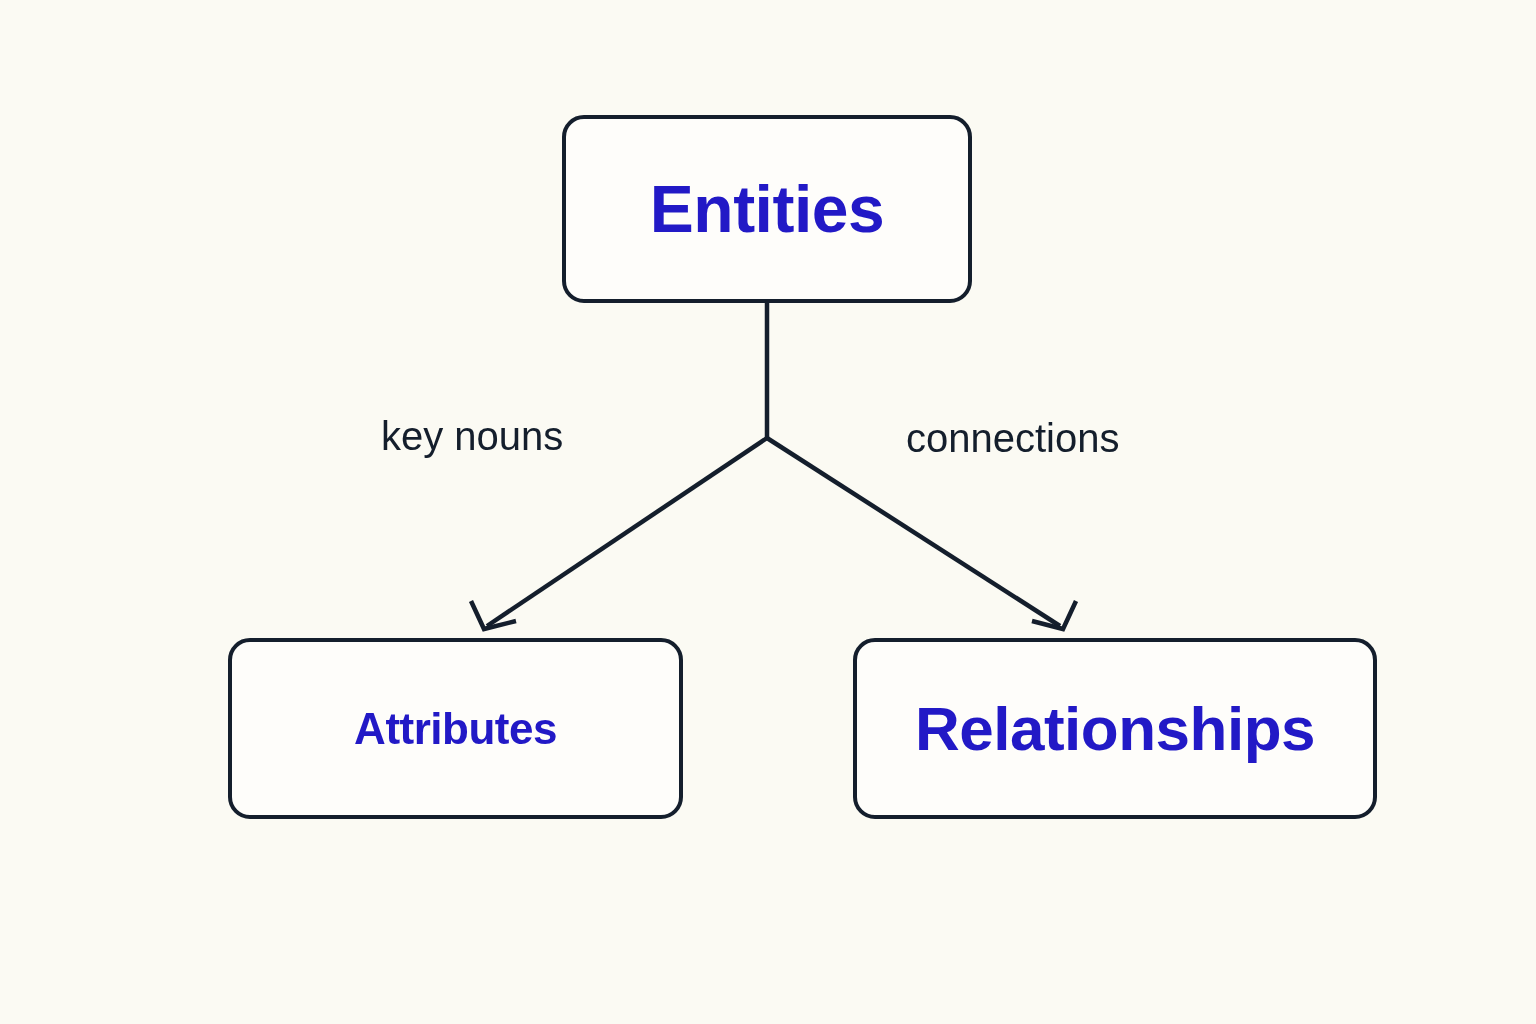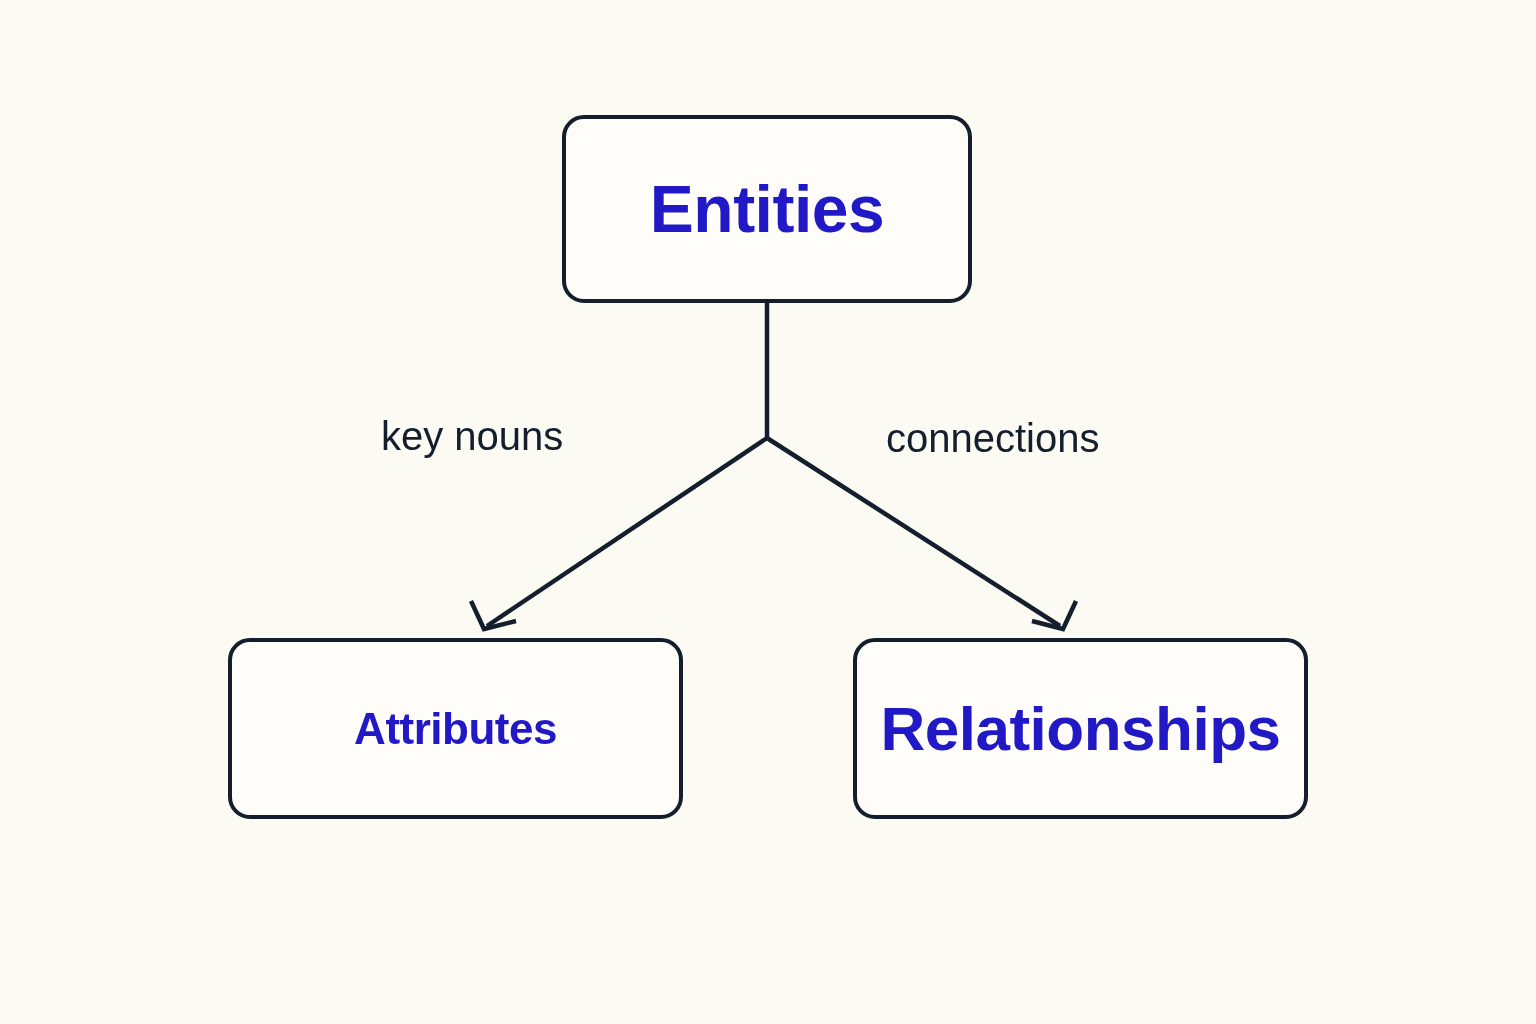--- a/index.html
+++ b/index.html
@@ -55,42 +55,42 @@
   #node-attributes {
     left: 228px;
     top: 638px;
     width: 455px;
     height: 181px;
   }
   #node-attributes .node-label { font-size: 44px; }
   #node-relationships {
     left: 853px;
     top: 638px;
-    width: 455px;
+    width: 524px;
     height: 181px;
   }
   #node-relationships .node-label { font-size: 62px; }
 
   .edge-label {
     position: absolute;
     color: #141E2C;
     font-family: "Liberation Sans", sans-serif;
     font-weight: normal;
     font-size: 40px;
     white-space: nowrap;
     line-height: 1;
     z-index: 4;
   }
   #edge-label-left {
     left: 381px;
     top: 400px;
     margin-top: 16px;
   }
   #edge-label-right {
-    left: 886px;
+    left: 906px;
     top: 418px;
   }
 </style>
 </head>
 <body>
 
 <div id="canvas">
 
   <svg id="edges" viewBox="0 0 1536 1024" xmlns="http://www.w3.org/2000/svg">
     <g fill="none" stroke="#141E2C" stroke-width="4.5" stroke-linecap="butt" stroke-linejoin="miter">

